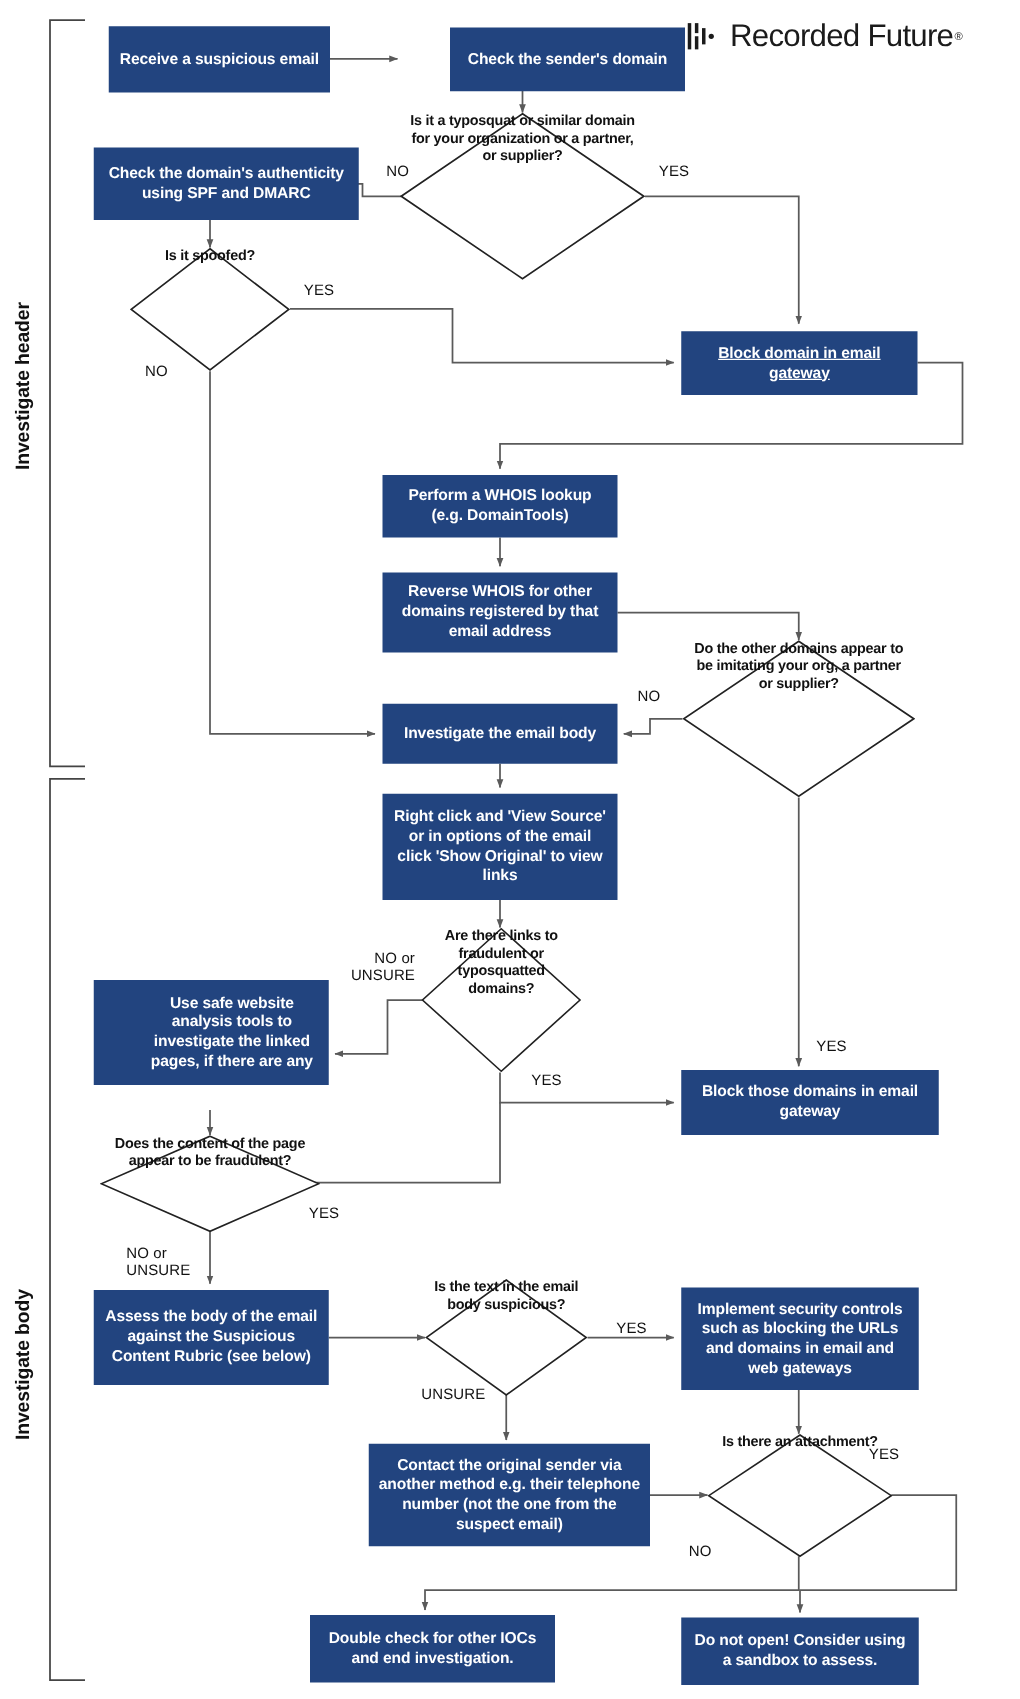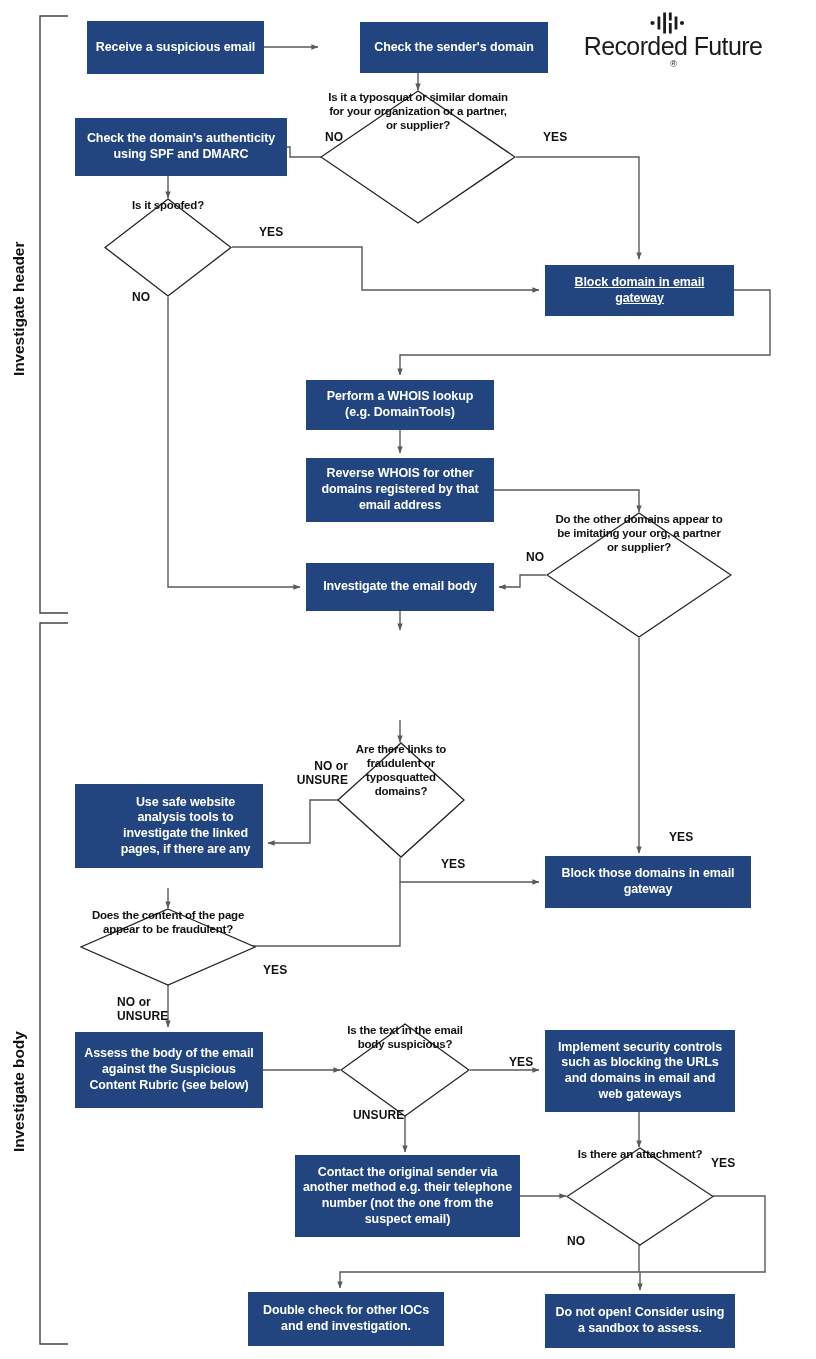--- a/index.html
+++ b/index.html
@@ -57,45 +57,43 @@
     font-weight: bold;
     font-size: 11.5px;
     line-height: 1.22;
     text-align: center;
     letter-spacing: -0.2px;
     padding: 0 6px;
   }
   .edge-label {
     position: absolute;
     color: #111111;
-    font-weight: bold;
+    font-weight: normal;
     font-size: 12px;
     line-height: 1.15;
     letter-spacing: 0.1px;
     white-space: pre-line;
     text-align: left;
-    margin-left: 16px;
   }
   .phase-label {
     position: absolute;
     font-weight: bold;
     font-size: 15.5px;
     color: #111111;
     letter-spacing: -0.1px;
     transform-origin: center center;
     white-space: nowrap;
   }
   
   #logo {
     position: absolute;
     left: 537px; top: 12px;
     width: 272px; height: 34px;
     display: flex;
     align-items: center;
-    flex-direction: column;
   }
   #logo .logo-mark {
     display: flex;
     align-items: center;
     height: 22px;
     margin-right: 5px;
   }
   #logo .logo-text {
     font-family: "Liberation Sans", sans-serif;
     font-size: 25px;
@@ -207,20 +205,21 @@
   <div class="node box" style="left:75px; top:118px; width:212px; height:58px;">Check the domain's authenticity using SPF and DMARC</div>
 
   <div class="node box" style="left:545px; top:265px; width:189px; height:51px;text-decoration:underline;">Block domain in email gateway</div>
 
   <div class="node box" style="left:306px; top:380px; width:188px; height:50px;">Perform a WHOIS lookup (e.g. DomainTools)</div>
 
   <div class="node box" style="left:306px; top:458px; width:188px; height:64px;">Reverse WHOIS for other domains registered by that email address</div>
 
   <div class="node box" style="left:306px; top:563px; width:188px; height:48px;">Investigate the email body</div>
 
+  <div class="node box" style="left:306px; top:635px; width:188px; height:85px;">Right click and 'View Source' or in options of the email click 'Show Original' to view links</div>
 
   <div class="node box" style="left:75px; top:784px; width:188px; height:84px;padding-left:40px;">Use safe website analysis tools to investigate the linked pages, if there are any</div>
 
   <div class="node box" style="left:545px; top:856px; width:206px; height:52px;">Block those domains in email gateway</div>
 
   <div class="node box" style="left:75px; top:1032px; width:188px; height:76px;">Assess the body of the email  against the Suspicious Content Rubric (see below)</div>
 
   <div class="node box" style="left:545px; top:1030px; width:190px; height:82px;">Implement security controls such as blocking the URLs and domains in email and web gateways</div>
 
   <div class="node box" style="left:295px; top:1155px; width:225px; height:82px;">Contact the original sender via another method e.g. their telephone number (not the one from the suspect email)</div>

